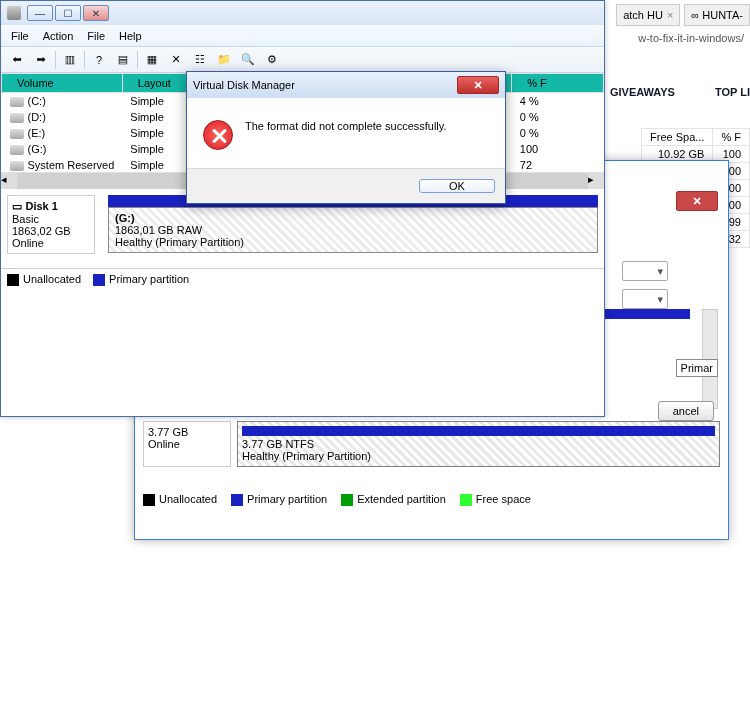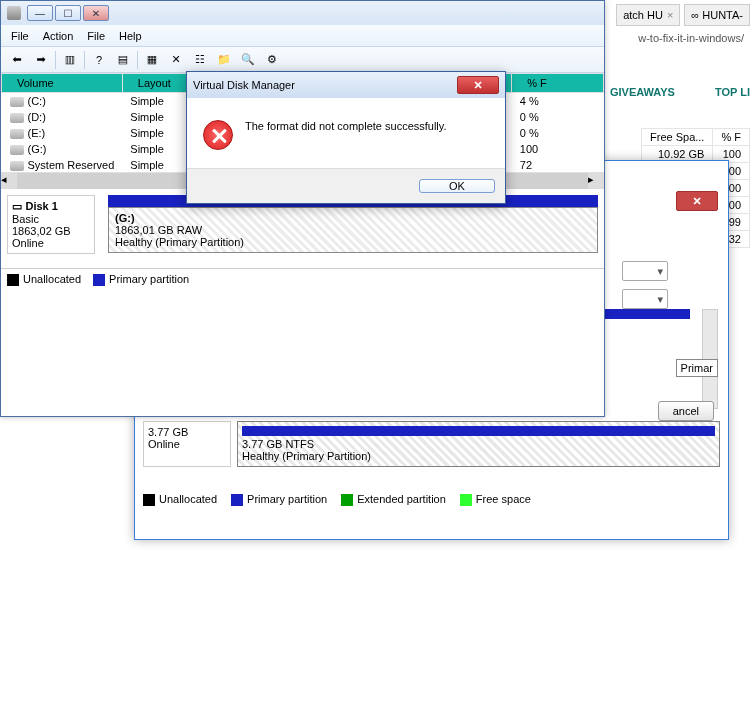--- a/index.html
+++ b/index.html
@@ -4,21 +4,21 @@
 <style>
 * { box-sizing: border-box; margin: 0; padding: 0; font-family: "Segoe UI", Tahoma, sans-serif; font-size: 11px; }
 body { background: #fff; width: 750px; height: 724px; position: relative; overflow: hidden; }
 
 
 .browser-bg { position: absolute; left: 0; top: 0; width: 750px; height: 540px; background: #fff; z-index: 0; }
 .browser-tabs { position: absolute; right: 0; top: 0; display: flex; align-items: center; gap: 4px; padding: 4px 0; }
 .tab-frag { background: #f0f0f0; border: 1px solid #ccc; padding: 4px 6px; font-size: 11px; }
 .tab-x { color: #888; margin-left: 4px; cursor: pointer; }
 .url-frag { position: absolute; right: 0; top: 28px; color: #555; font-size: 11px; padding: 4px 6px; }
-.blog-links { position: absolute; right: 0; top: 86px; display: flex; gap: 40px; font-weight: bold; color: #0f766e; font-size: 12px; }
+.blog-links { position: absolute; right: 0; top: 86px; display: flex; gap: 40px; font-weight: bold; color: #0f172a; font-size: 12px; }
 .right-table { position: absolute; right: 0; top: 128px; border-collapse: collapse; }
 .right-table th, .right-table td { border: 1px solid #e4e4e4; padding: 2px 8px; text-align: right; white-space: nowrap; }
 .right-table th { background: #fff; font-weight: normal; text-align: left; }
 
 
 .dm2 { position: absolute; left: 134px; top: 160px; width: 595px; height: 380px; border: 1px solid #3a7bd5; background: #fff; z-index: 1; box-shadow: 0 0 10px rgba(0,0,0,.3); }
 .dm2-close { position: absolute; right: 10px; top: 30px; width: 42px; height: 20px; background: #c84848; border: 1px solid #a03030; border-radius: 2px; display:flex;align-items:center;justify-content:center;color:#fff;font-weight:bold;}
 .dm2-body { position: absolute; left: 8px; top: 260px; right: 8px; bottom: 8px; }
 .dm2-disk-row { display: flex; gap: 6px; }
 .disk-info2 { width: 88px; padding: 4px; border: 1px solid #ccc; }

